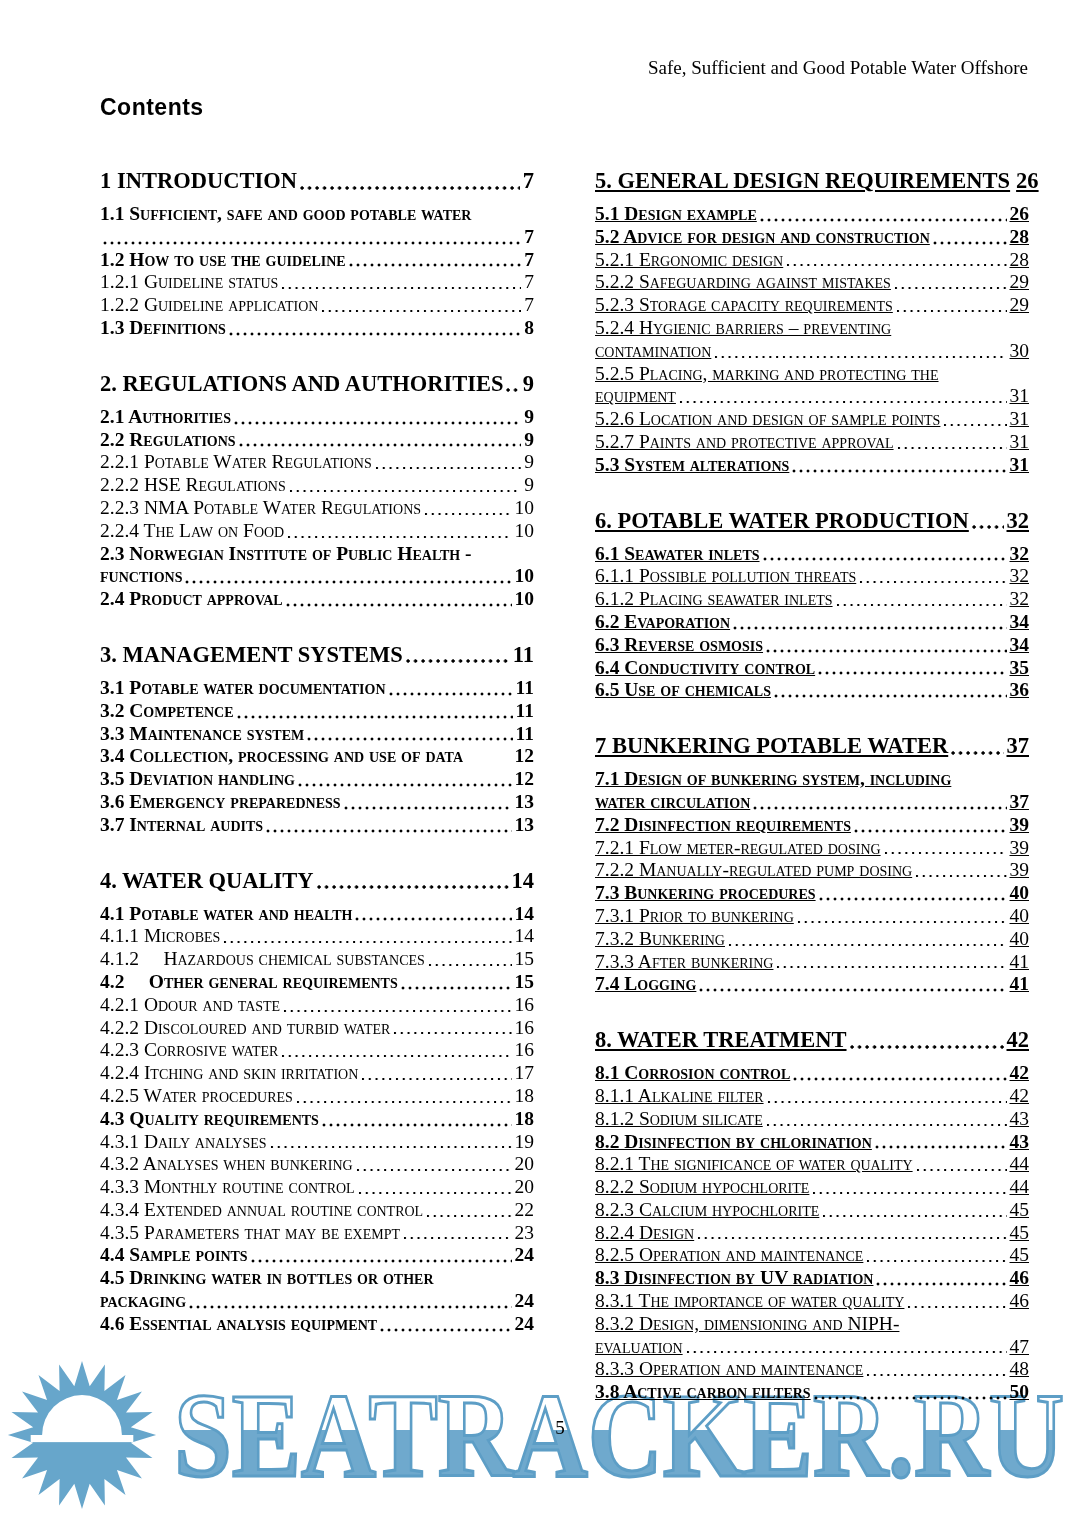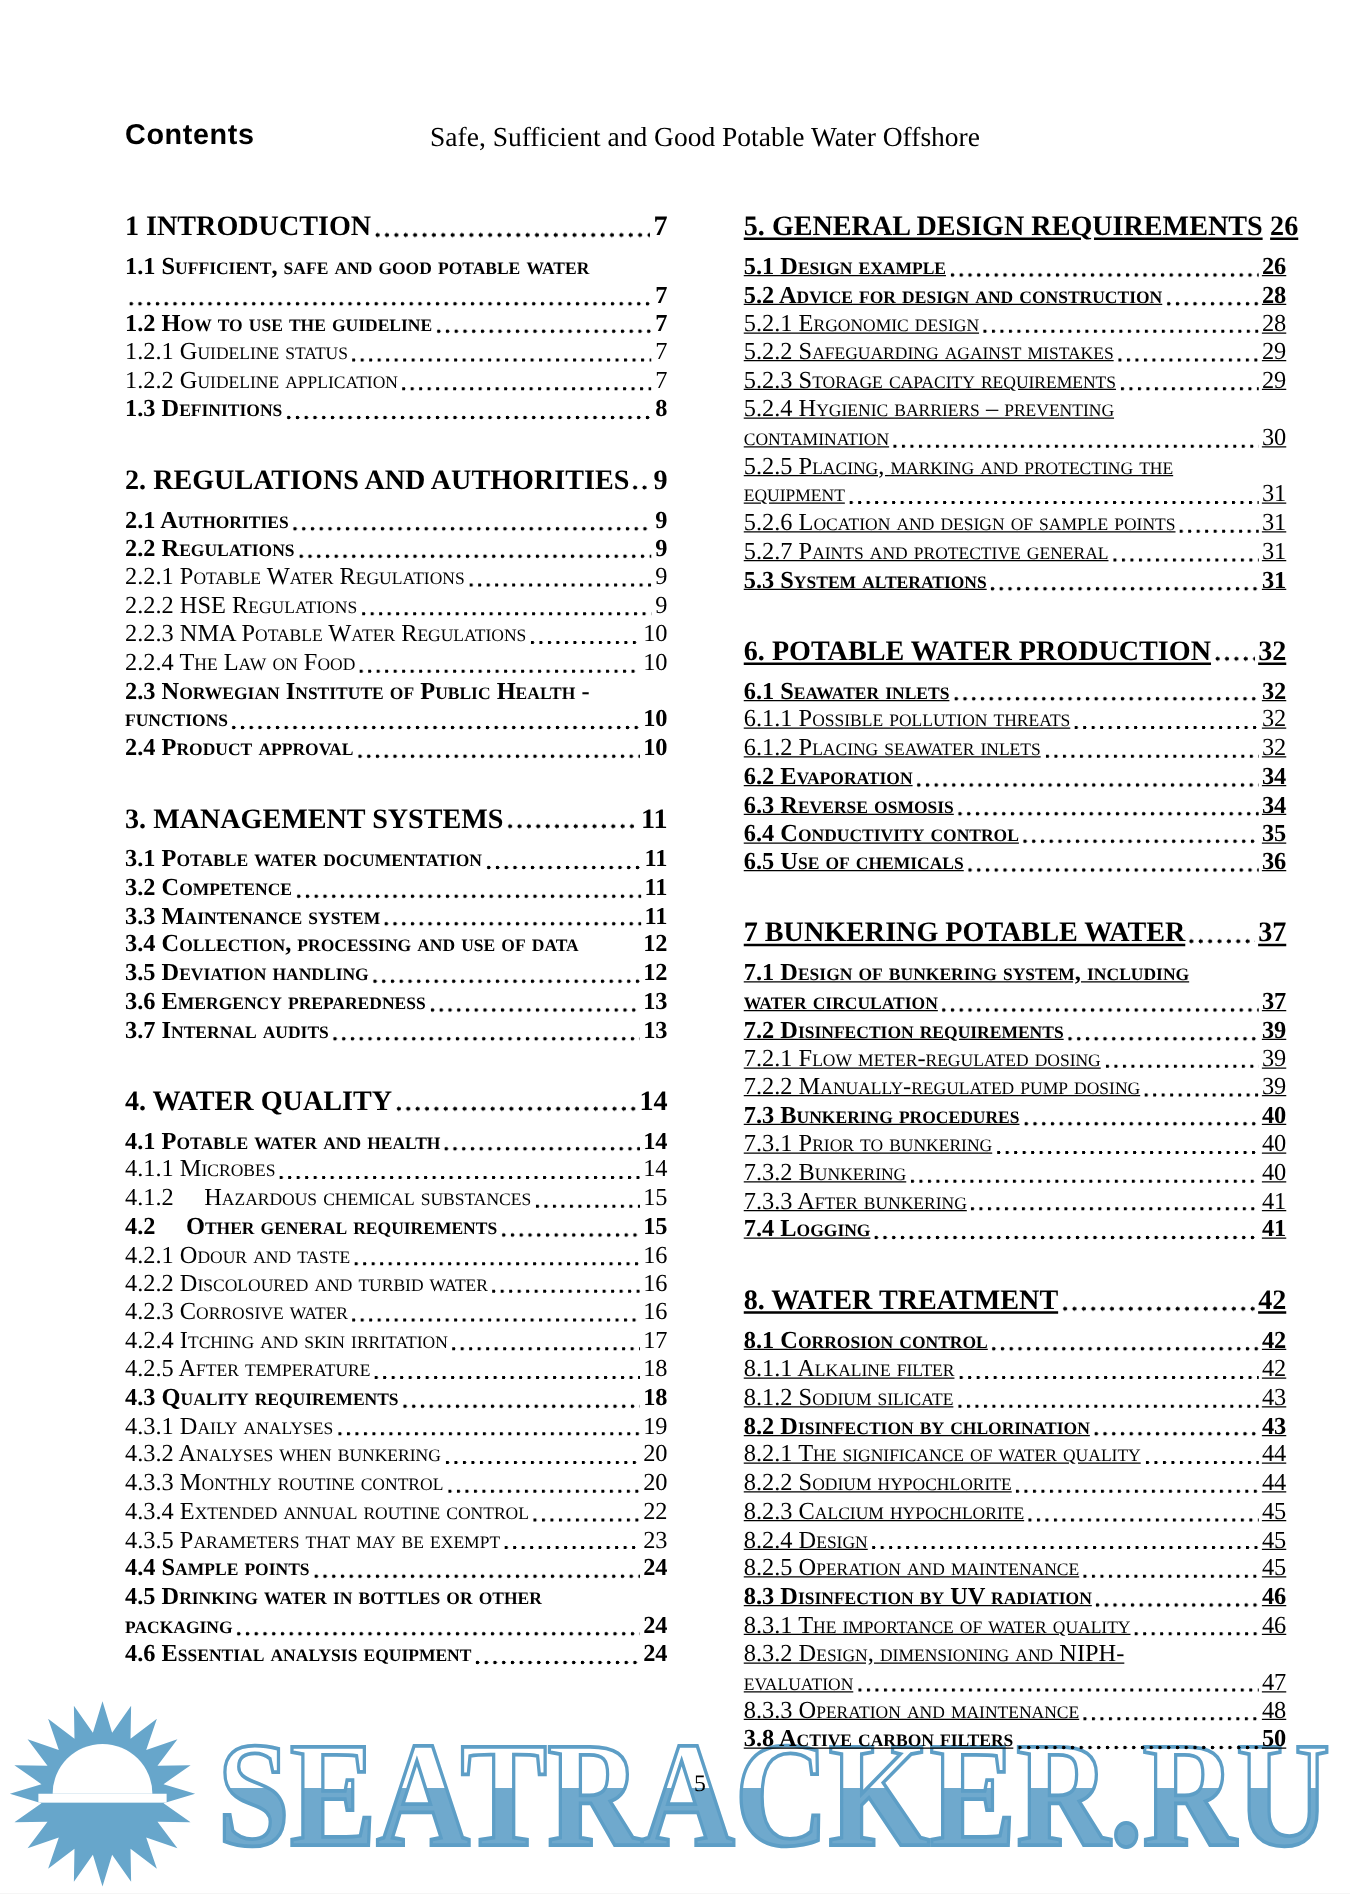--- a/index.html
+++ b/index.html
@@ -2,21 +2,21 @@
 <html><head>
 <meta charset="utf-8">
 <style>
   html,body{margin:0;padding:0;background:#e8e8e8;}
   .page{
     position:relative;width:1080px;height:1515px;background:#ffffff;
     font-family:"Liberation Serif","DejaVu Serif",serif;color:#000;
     overflow:hidden;margin:0 auto;
   }
   .layer{position:absolute;z-index:1;}
-  .doc-header{top:57px;left:100px;width:928px;text-align:center;font-size:22px;margin-top:40px;}
+  .doc-header{top:57px;left:100px;width:928px;text-align:right;font-size:19px;}
   .page-title{top:94px;left:100px;font-family:"Liberation Sans","DejaVu Sans",sans-serif;
     font-weight:bold;font-size:23px;letter-spacing:.5px;}
   .col{top:168px;width:434px;}
   .col-left{left:100px;}
   .col-right{left:595px;text-decoration:underline;}
 
   .toc-h1{font-size:22.5px;font-weight:bold;line-height:26px;margin:31px 0 9px;}
   .toc-h1:first-child{margin-top:0;}
   .e{font-size:19.5px;line-height:22.8px;}
   .lv2{font-weight:bold;}
@@ -293,21 +293,21 @@
       </div>
       <div class="e lv3">
         <div class="line">
           <span class="lab">4.2.4 Itching and skin irritation</span>
           <div class="dots"></div>
           <span class="pg">17</span>
         </div>
       </div>
       <div class="e lv3">
         <div class="line">
-          <span class="lab">4.2.5 After temperature</span>
+          <span class="lab">4.2.5 Water procedures</span>
           <div class="dots"></div>
           <span class="pg">18</span>
         </div>
       </div>
       <div class="e lv2">
         <div class="line">
           <span class="lab">4.3 Quality requirements</span>
           <div class="dots"></div>
           <span class="pg">18</span>
         </div>
@@ -437,21 +437,21 @@
       </div>
       <div class="e lv3">
         <div class="line">
           <span class="lab">5.2.6 Location and design of sample points</span>
           <div class="dots"></div>
           <span class="pg">31</span>
         </div>
       </div>
       <div class="e lv3">
         <div class="line">
-          <span class="lab">5.2.7 Paints and protective general</span>
+          <span class="lab">5.2.7 Paints and protective approval</span>
           <div class="dots"></div>
           <span class="pg">31</span>
         </div>
       </div>
       <div class="e lv2">
         <div class="line">
           <span class="lab">5.3 System alterations</span>
           <div class="dots"></div>
           <span class="pg">31</span>
         </div>

